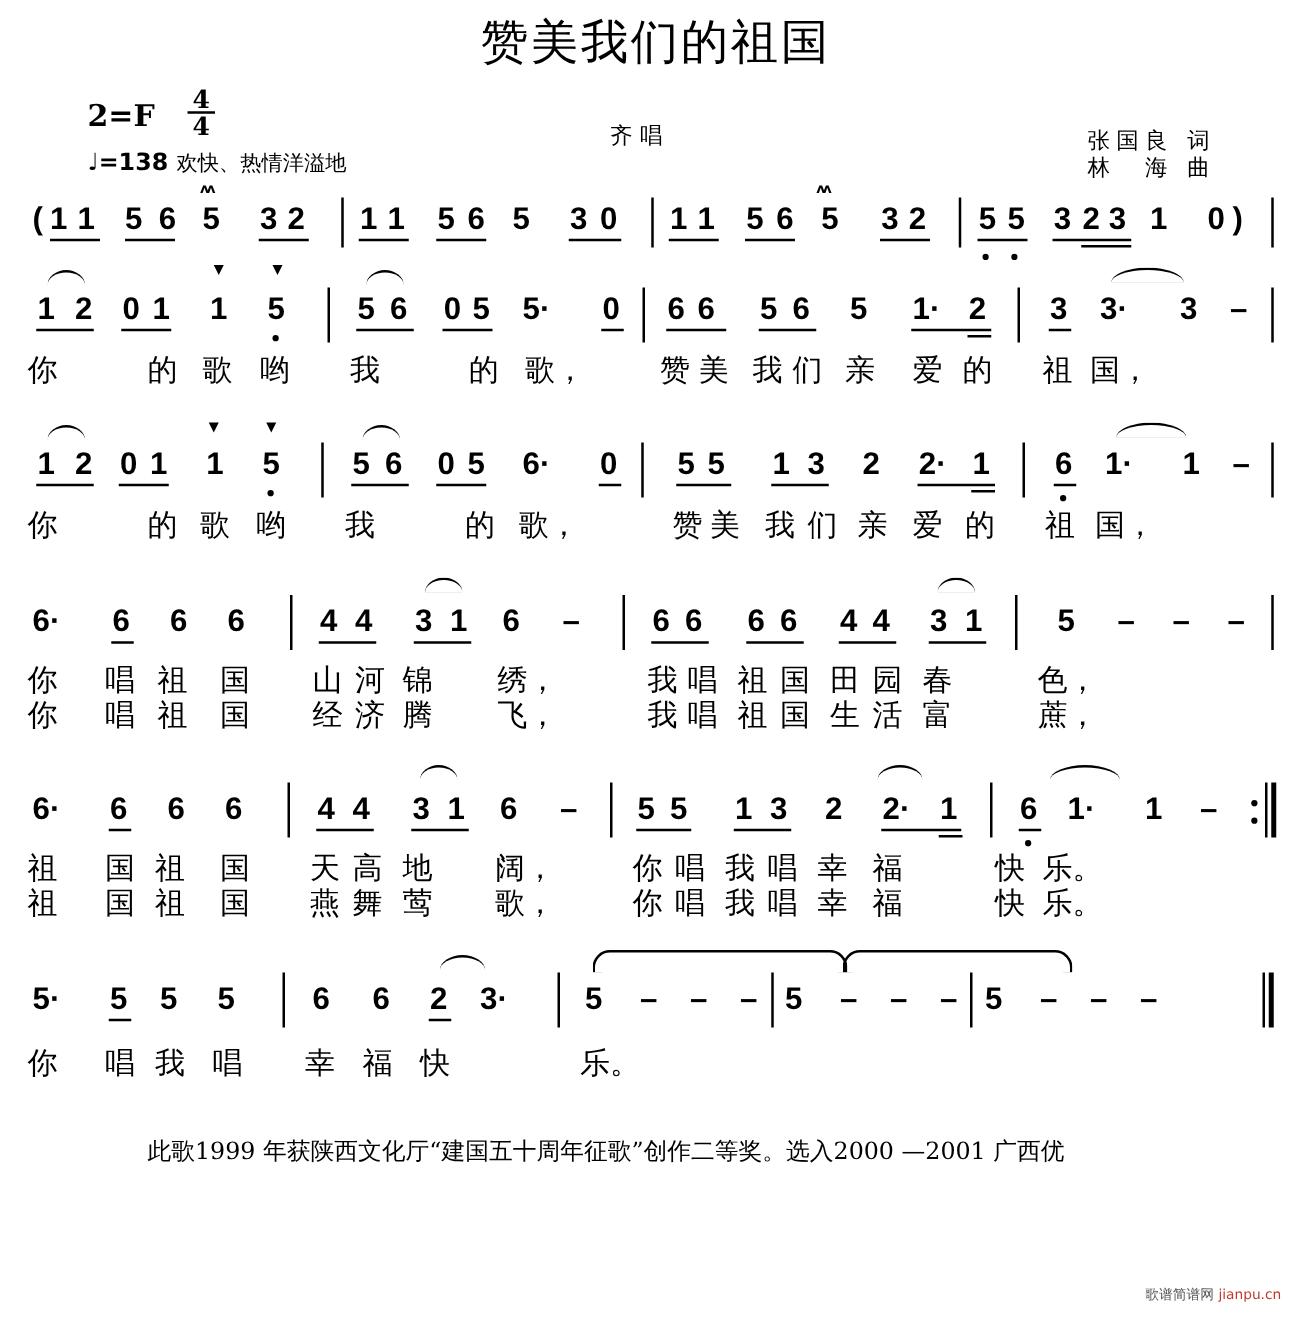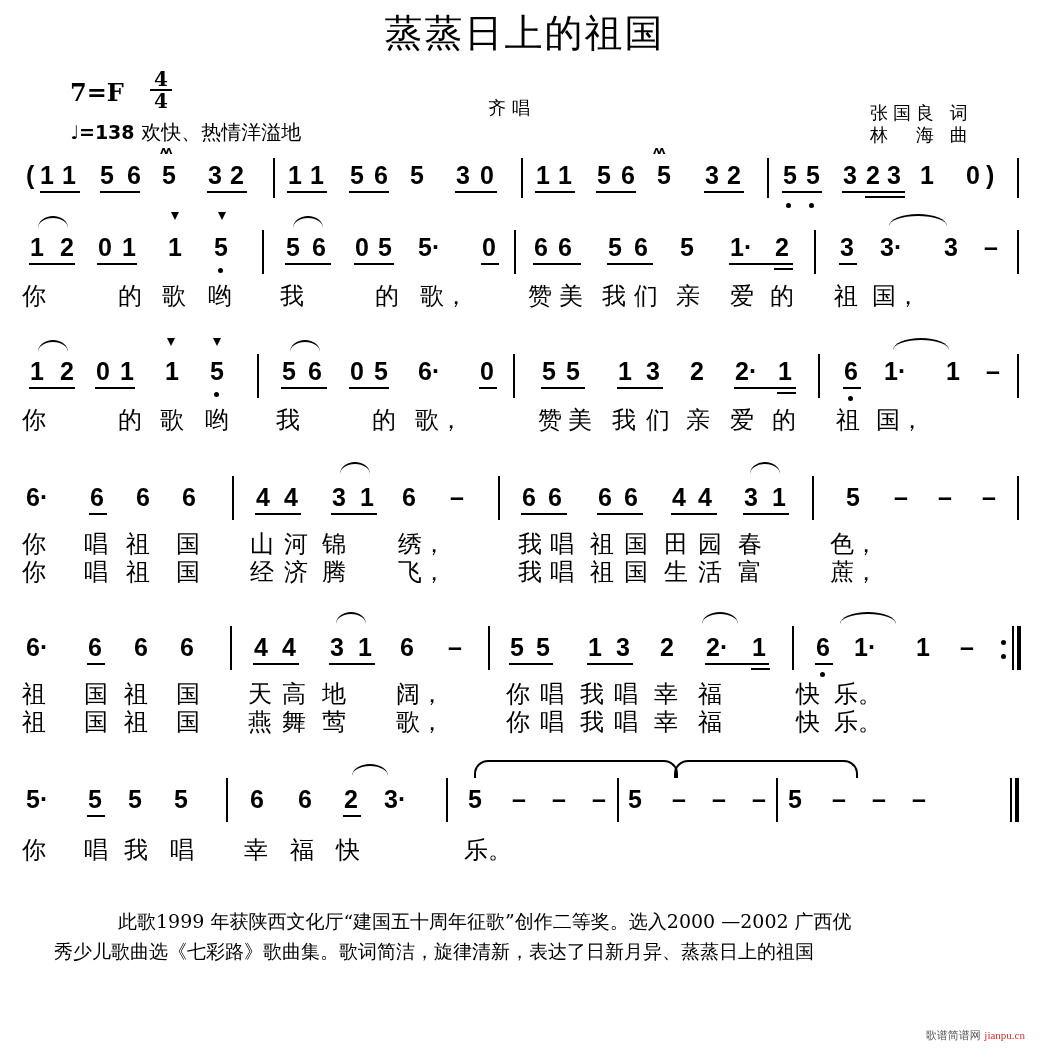--- a/index.html
+++ b/index.html
@@ -6,42 +6,42 @@
   body { width: 1049px; height: 1055px; position: relative; overflow: hidden;
          font-family: "DejaVu Sans", sans-serif; color: #000; }
   .abs { position: absolute; }
   .title { left: 0; width: 1049px; top: 8px; text-align: center; font-family: "DejaVu Serif", serif;
            font-size: 38px; letter-spacing: 2px; }
   .key { left: 70px; top: 78px; font-family: "DejaVu Serif", serif; font-size: 24px; font-weight: bold; }
   .ts { left: 150px; top: 70px; width: 22px; text-align: center; font-family: "DejaVu Serif", serif;
         font-size: 20px; font-weight: bold; line-height: 18px; }
   .ts .bar { border-top: 2px solid #000; margin: 1px 0; }
   .tempo { left: 70px; top: 119px; font-size: 19px; font-weight: bold; }
-  .tempo .mark { font-weight: normal; font-size: 20px; }
+  .tempo .mark { font-weight: normal; font-size: 17px; }
   .perf { left: 488px; top: 96px; font-size: 18px; letter-spacing: 6px; }
   .credits { left: 870px; top: 102px; font-family: "DejaVu Serif", serif; font-size: 18px; line-height: 22px; letter-spacing: 5px; }
   .row { position: absolute; left: 0; width: 1049px; height: 40px; }
   .n { position: absolute; font-size: 25px; font-weight: bold; top: 0; line-height: 30px; font-family: "Liberation Sans", sans-serif; }
   .ul { position: absolute; height: 2px; background: #000; }
   .bl { position: absolute; width: 2px; background: #000; }
   .dot { position: absolute; width: 5px; height: 5px; border-radius: 50%; background: #000; }
   .acc { position: absolute; width: 0; height: 0; border-left: 4px solid transparent; border-right: 4px solid transparent; border-top: 8px solid #000; }
   .slur { position: absolute; border-top: 2px solid #000; border-radius: 50% 50% 0 0 / 100% 100% 0 0; height: 10px; }
   .lyr { position: absolute; font-family: "DejaVu Serif", serif; font-size: 24px; line-height: 28px; }
   .note-text { left: 118px; top: 906px; width: 890px; font-family: "DejaVu Serif", serif; font-size: 19px;
                line-height: 30px; position: absolute; }
   .wm { right: 24px; top: 1028px; font-size: 11px; color: #555; }
-  .wm span { color: #c0392b; font-family: Liberation Serif, serif; }
+  .wm span { color: #c0392b; }
   .trill { position: absolute; font-size: 11px; font-weight: bold; letter-spacing: -2px; }
 </style>
 </head>
 <body>
 
-<div class="abs title">蒸蒸日上的祖国</div>
-<div class="abs key">7=F</div>
+<div class="abs title">赞美我们的祖国</div>
+<div class="abs key">2=F</div>
 <div class="abs ts">
   <div>4</div>
   <div class="bar"></div>
   <div>4</div>
 </div>
 <div class="abs tempo">
   <span>♩=138</span>
   <span class="mark">欢快、热情洋溢地</span>
 </div>
 <div class="abs perf">齐唱</div>
@@ -423,20 +423,19 @@
   <span class="lyr" style="left:84px">唱</span>
   <span class="lyr" style="left:124px">我</span>
   <span class="lyr" style="left:170px">唱</span>
   <span class="lyr" style="left:244px">幸</span>
   <span class="lyr" style="left:290px">福</span>
   <span class="lyr" style="left:336px">快</span>
   <span class="lyr" style="left:464px">乐。</span>
 </div>
 
 <div class="note-text">
-  <div style="text-indent:0">此歌1999 年获陕西文化厅“建国五十周年征歌”创作二等奖。选入2000 —2002 广西优</div>
-  <div style="margin-left:-64px">秀少儿歌曲选《七彩路》歌曲集。歌词简洁，旋律清新，表达了日新月异、蒸蒸日上的祖国</div>
+  <div style="text-indent:0">此歌1999 年获陕西文化厅“建国五十周年征歌”创作二等奖。选入2000 —2001 广西优</div>
 </div>
 
 <div class="abs wm">
   <span style="color:#555">歌谱简谱网</span>
   <span>jianpu.cn</span>
 </div>
 
 </body></html>

